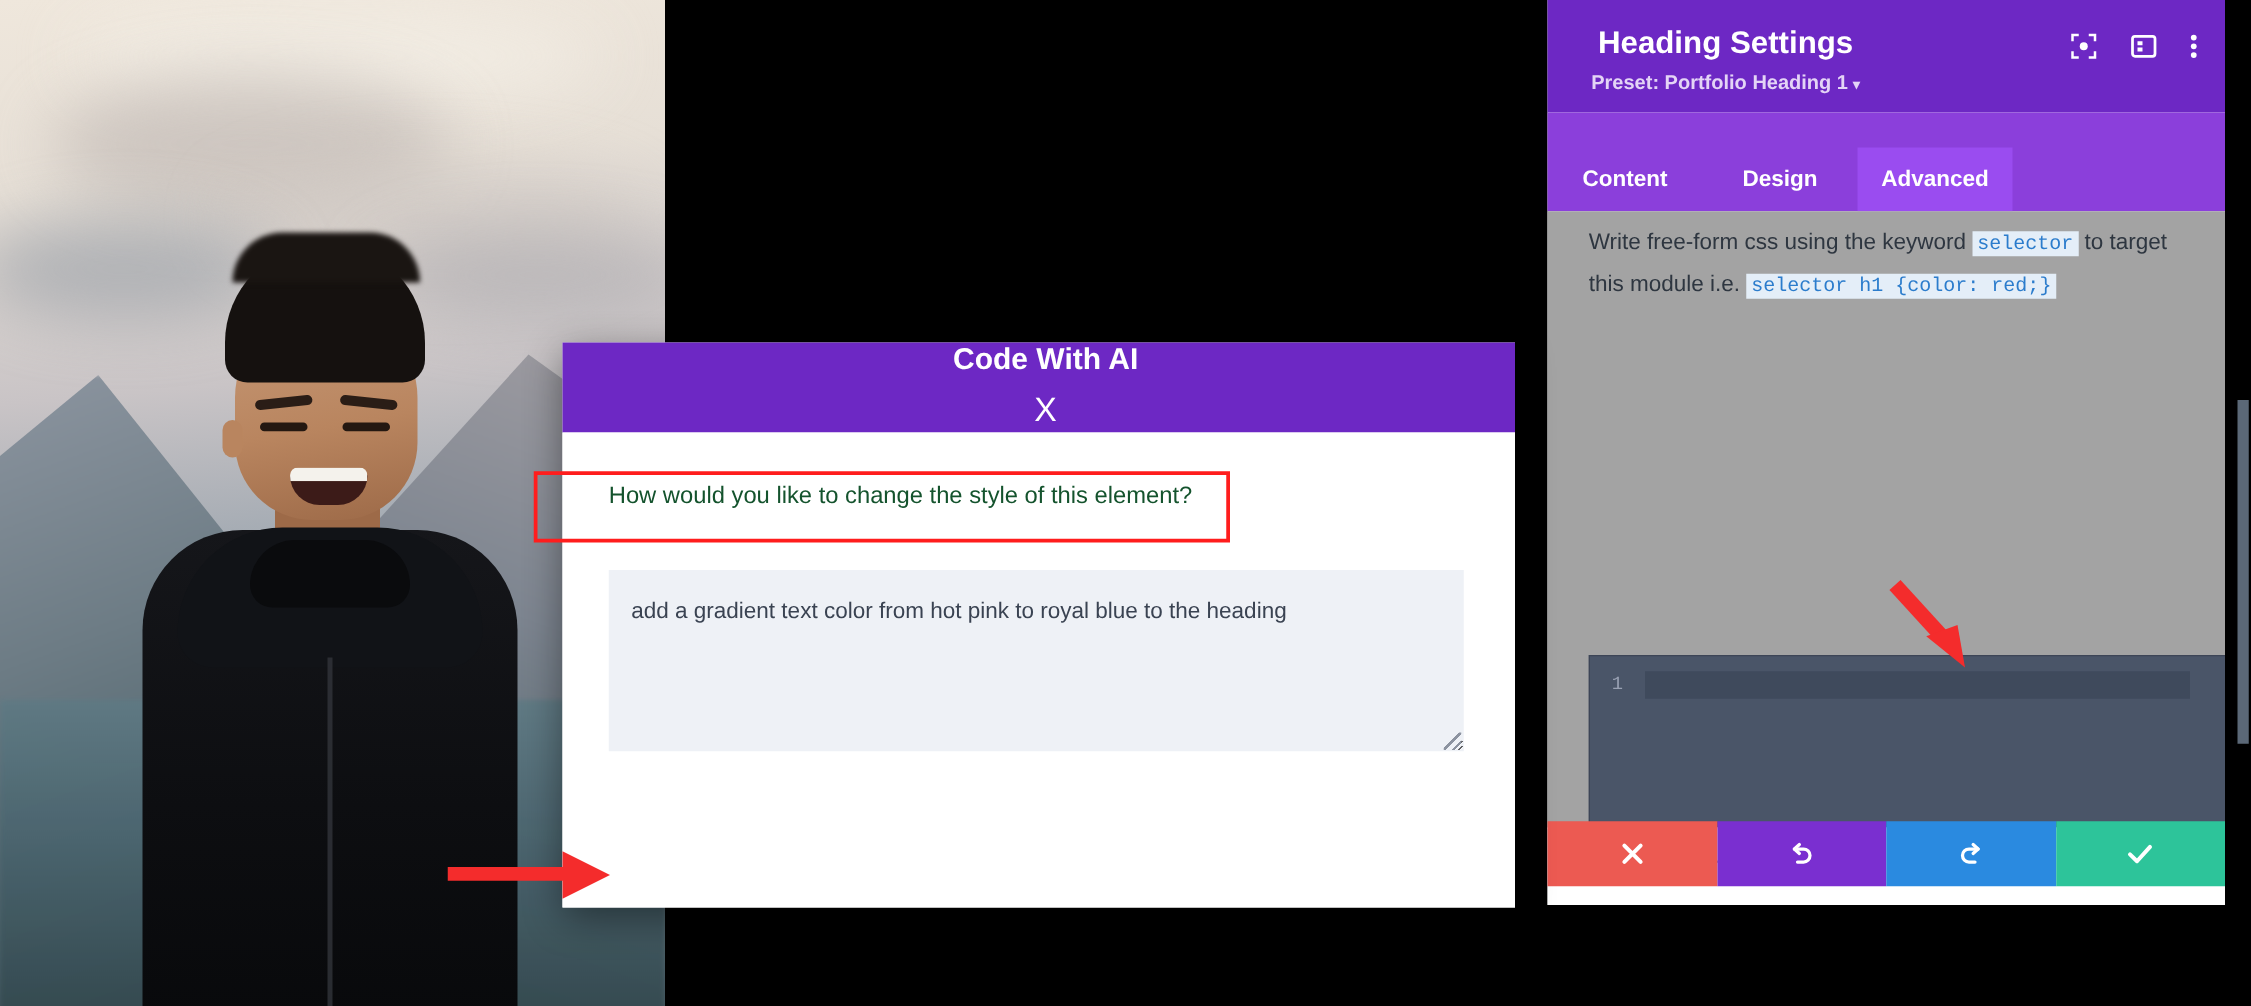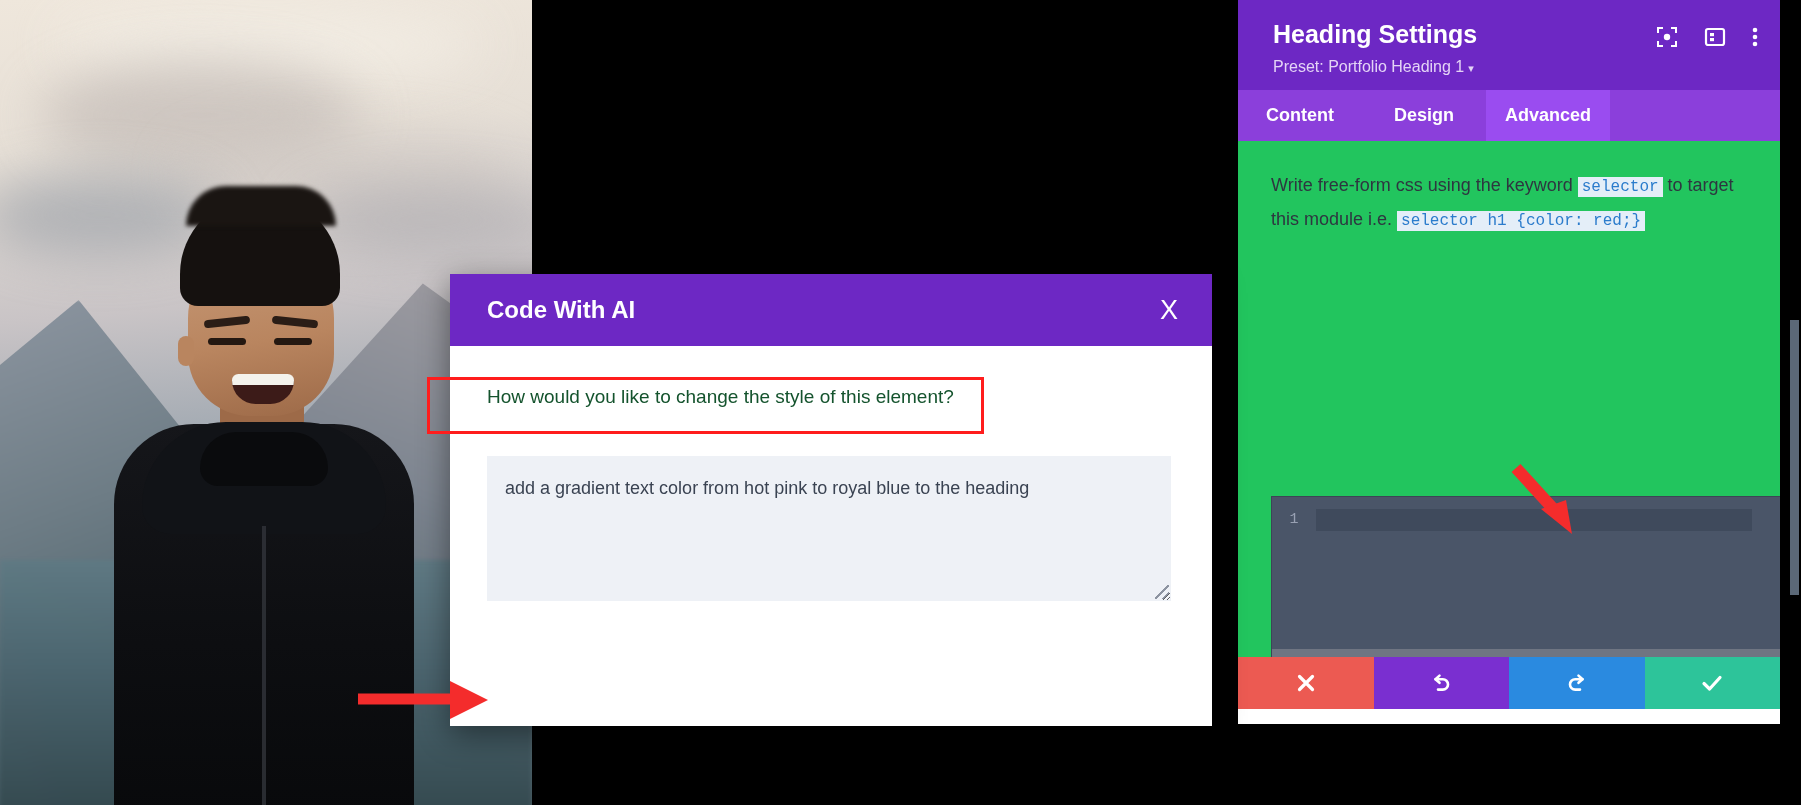--- a/index.html
+++ b/index.html
@@ -112,21 +112,21 @@
   }
 
   
   .modal {
     position: absolute; left: 450px; top: 274px; width: 762px; height: 452px;
     background: #fff; box-shadow: 0 8px 30px rgba(0,0,0,.45);
     display: flex; flex-direction: column; z-index: 40;
   }
   .modal-head {
     height: 72px; background: #6d28c4; display: flex; align-items: center;
-    justify-content: space-between; padding: 0 26px 0 37px;
+    justify-content: space-between; padding: 0 26px 0 37px; flex-direction: column;
   }
   .modal-title { color: #fff; font-size: 24px; font-weight: 700; }
   .modal-close {
     color: #fff; font-size: 27px; line-height: 1; font-weight: 400;
     cursor: pointer; background: none; border: 0; padding: 4px 8px;
     font-family: "Liberation Sans", sans-serif;
   }
   .modal-body { flex: 1; padding: 40px 37px 0 37px; background: #fff; position: relative; }
   .modal-q { font-size: 19px; color: #14532d; margin-bottom: 18px; }
   .prompt-wrap { position: relative; margin-top: 48px; }
@@ -158,35 +158,35 @@
   .arrow-gen { position: absolute; left: 358px; top: 678px; z-index: 61; }
   .arrow-ai  { position: absolute; left: 1510px; top: 462px; z-index: 61; }
 
   
   .settings {
     position: absolute; left: 1238px; top: 0; width: 542px; height: 724px;
     background: #fff; display: flex; flex-direction: column; z-index: 30;
     box-shadow: 0 6px 24px rgba(0,0,0,.4);
   }
   .set-head { background: #6d28c4; padding: 20px 22px 14px 35px; }
-  .set-head-row { display: flex; align-items: flex-start; justify-content: space-between; }
+  .set-head-row { display: flex; align-items: flex-start; justify-content: space-between; text-align: center; }
   .set-title { color: #fff; font-size: 25px; font-weight: 700; line-height: 1.15; }
-  .set-preset { color: #e4d4f6; font-size: 16px; font-weight: 400; margin-top: 9px; }
+  .set-preset { color: #e4d4f6; font-size: 16px; font-weight: 700; margin-top: 9px; }
   .set-preset .caret { font-size: 11px; margin-left: 4px; }
   .head-icons { display: flex; align-items: center; gap: 26px; margin-top: 6px; }
   .head-icons .hi { cursor: pointer; display: block; line-height: 0; }
 
   .tabs { display: flex; background: #8b3fdb; }
   .tab {
     padding: 15px 0; width: 124px; text-align: center;
-    color: #fff; font-size: 18px; font-weight: 700; cursor: pointer;
+    color: #fff; font-size: 18px; font-weight: 700; cursor: pointer; margin-top: 28px;
   }
   .tab.active { background: #9a4cf0; }
 
-  .set-body { flex: 1; background: #22c55e; padding: 28px 0 0 0; position: relative; overflow: hidden; }
+  .set-body { flex: 1; background: #a3a3a3; padding: 8px 0 0 0; position: relative; overflow: hidden; }
   .desc {
     padding: 0 33px; font-size: 18px; color: #2e3640; line-height: 32px;
   }
   .code-tok {
     background: #e4eef8; color: #2b7ccc; padding: 1px 4px;
     font-family: "Liberation Mono", monospace; font-size: 16px;
   }
   .css-label { padding: 0 33px; margin-top: 34px; font-size: 21px; color: #2e3640; }
 
   .css-editor {

